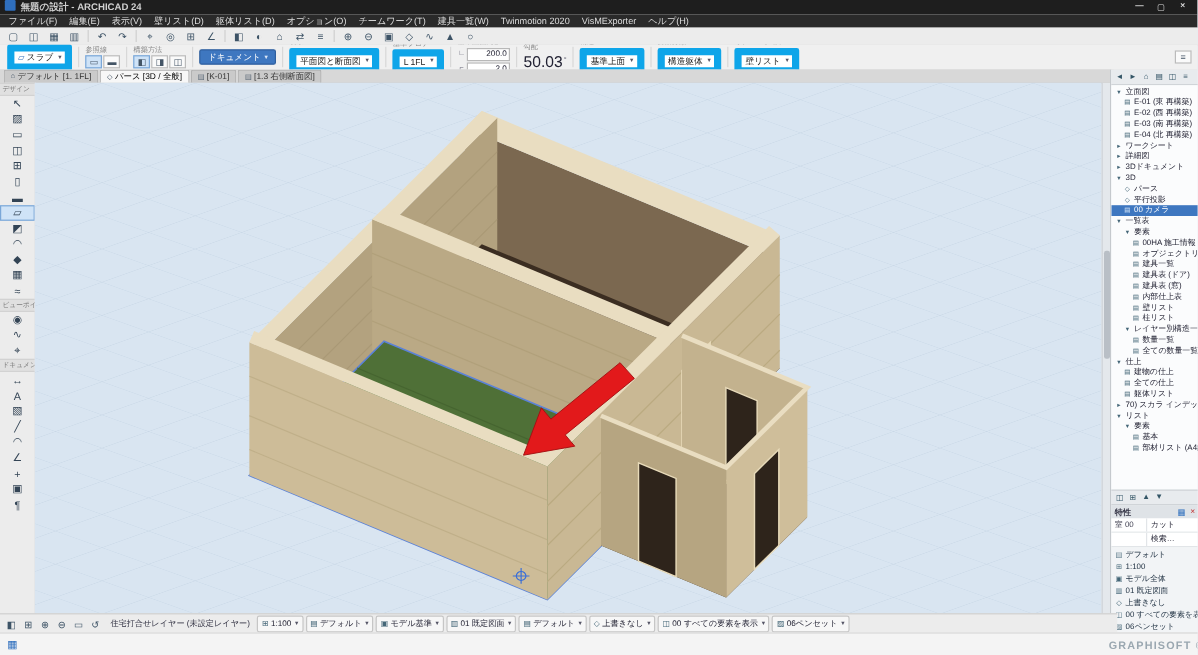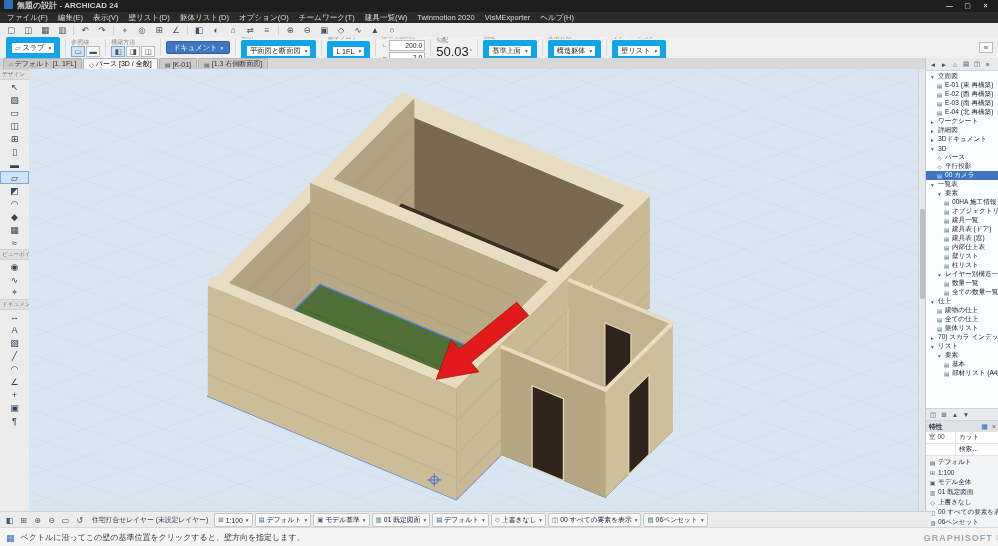--- a/index.html
+++ b/index.html
@@ -638,17 +638,16 @@
 
         <span class="bb-dd">
           <span class="bg">▨</span>
           <span>06ペンセット</span>
         </span>
       </span>
   </div>
 
   <div class="statusrow">
     <span class="sr-icon">▦</span>
-    <span>ベクトルに沿ってこの壁の基準位置をクリックすると、壁方向を指定します。</span>
     <span class="sr-brand">GRAPHISOFT ©</span>
   </div>
 
 </div>
 
 </body></html>

